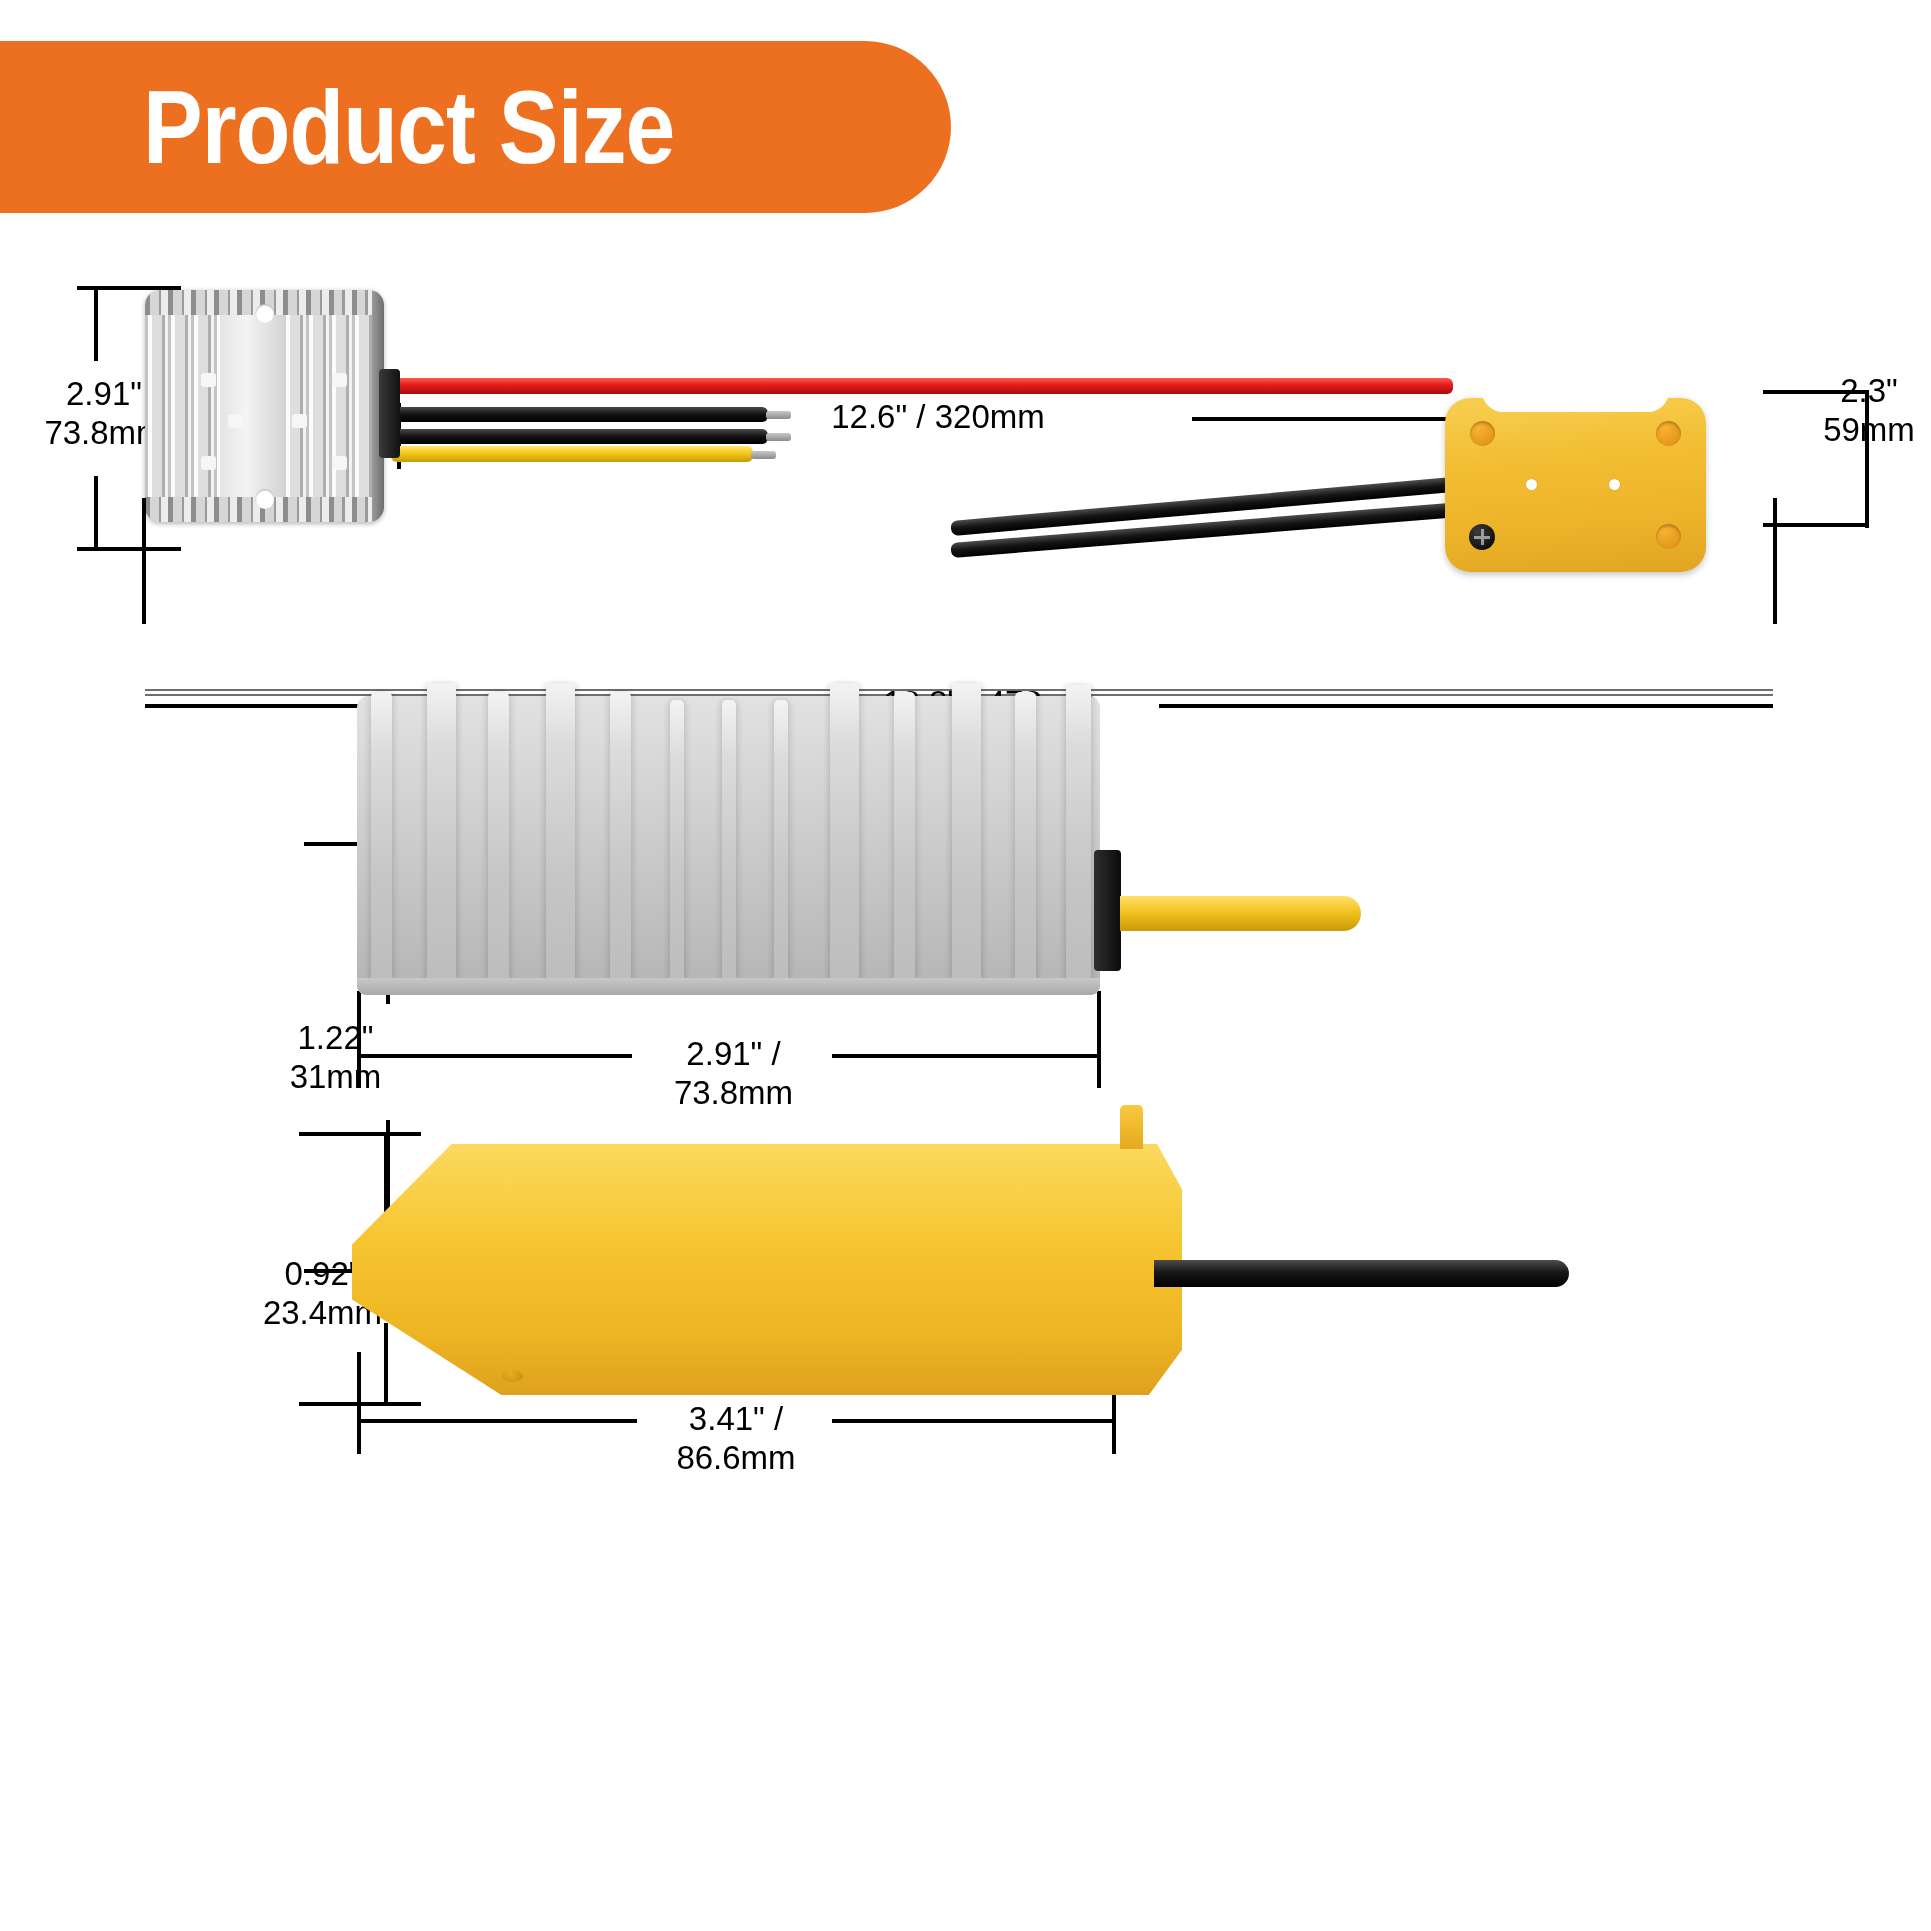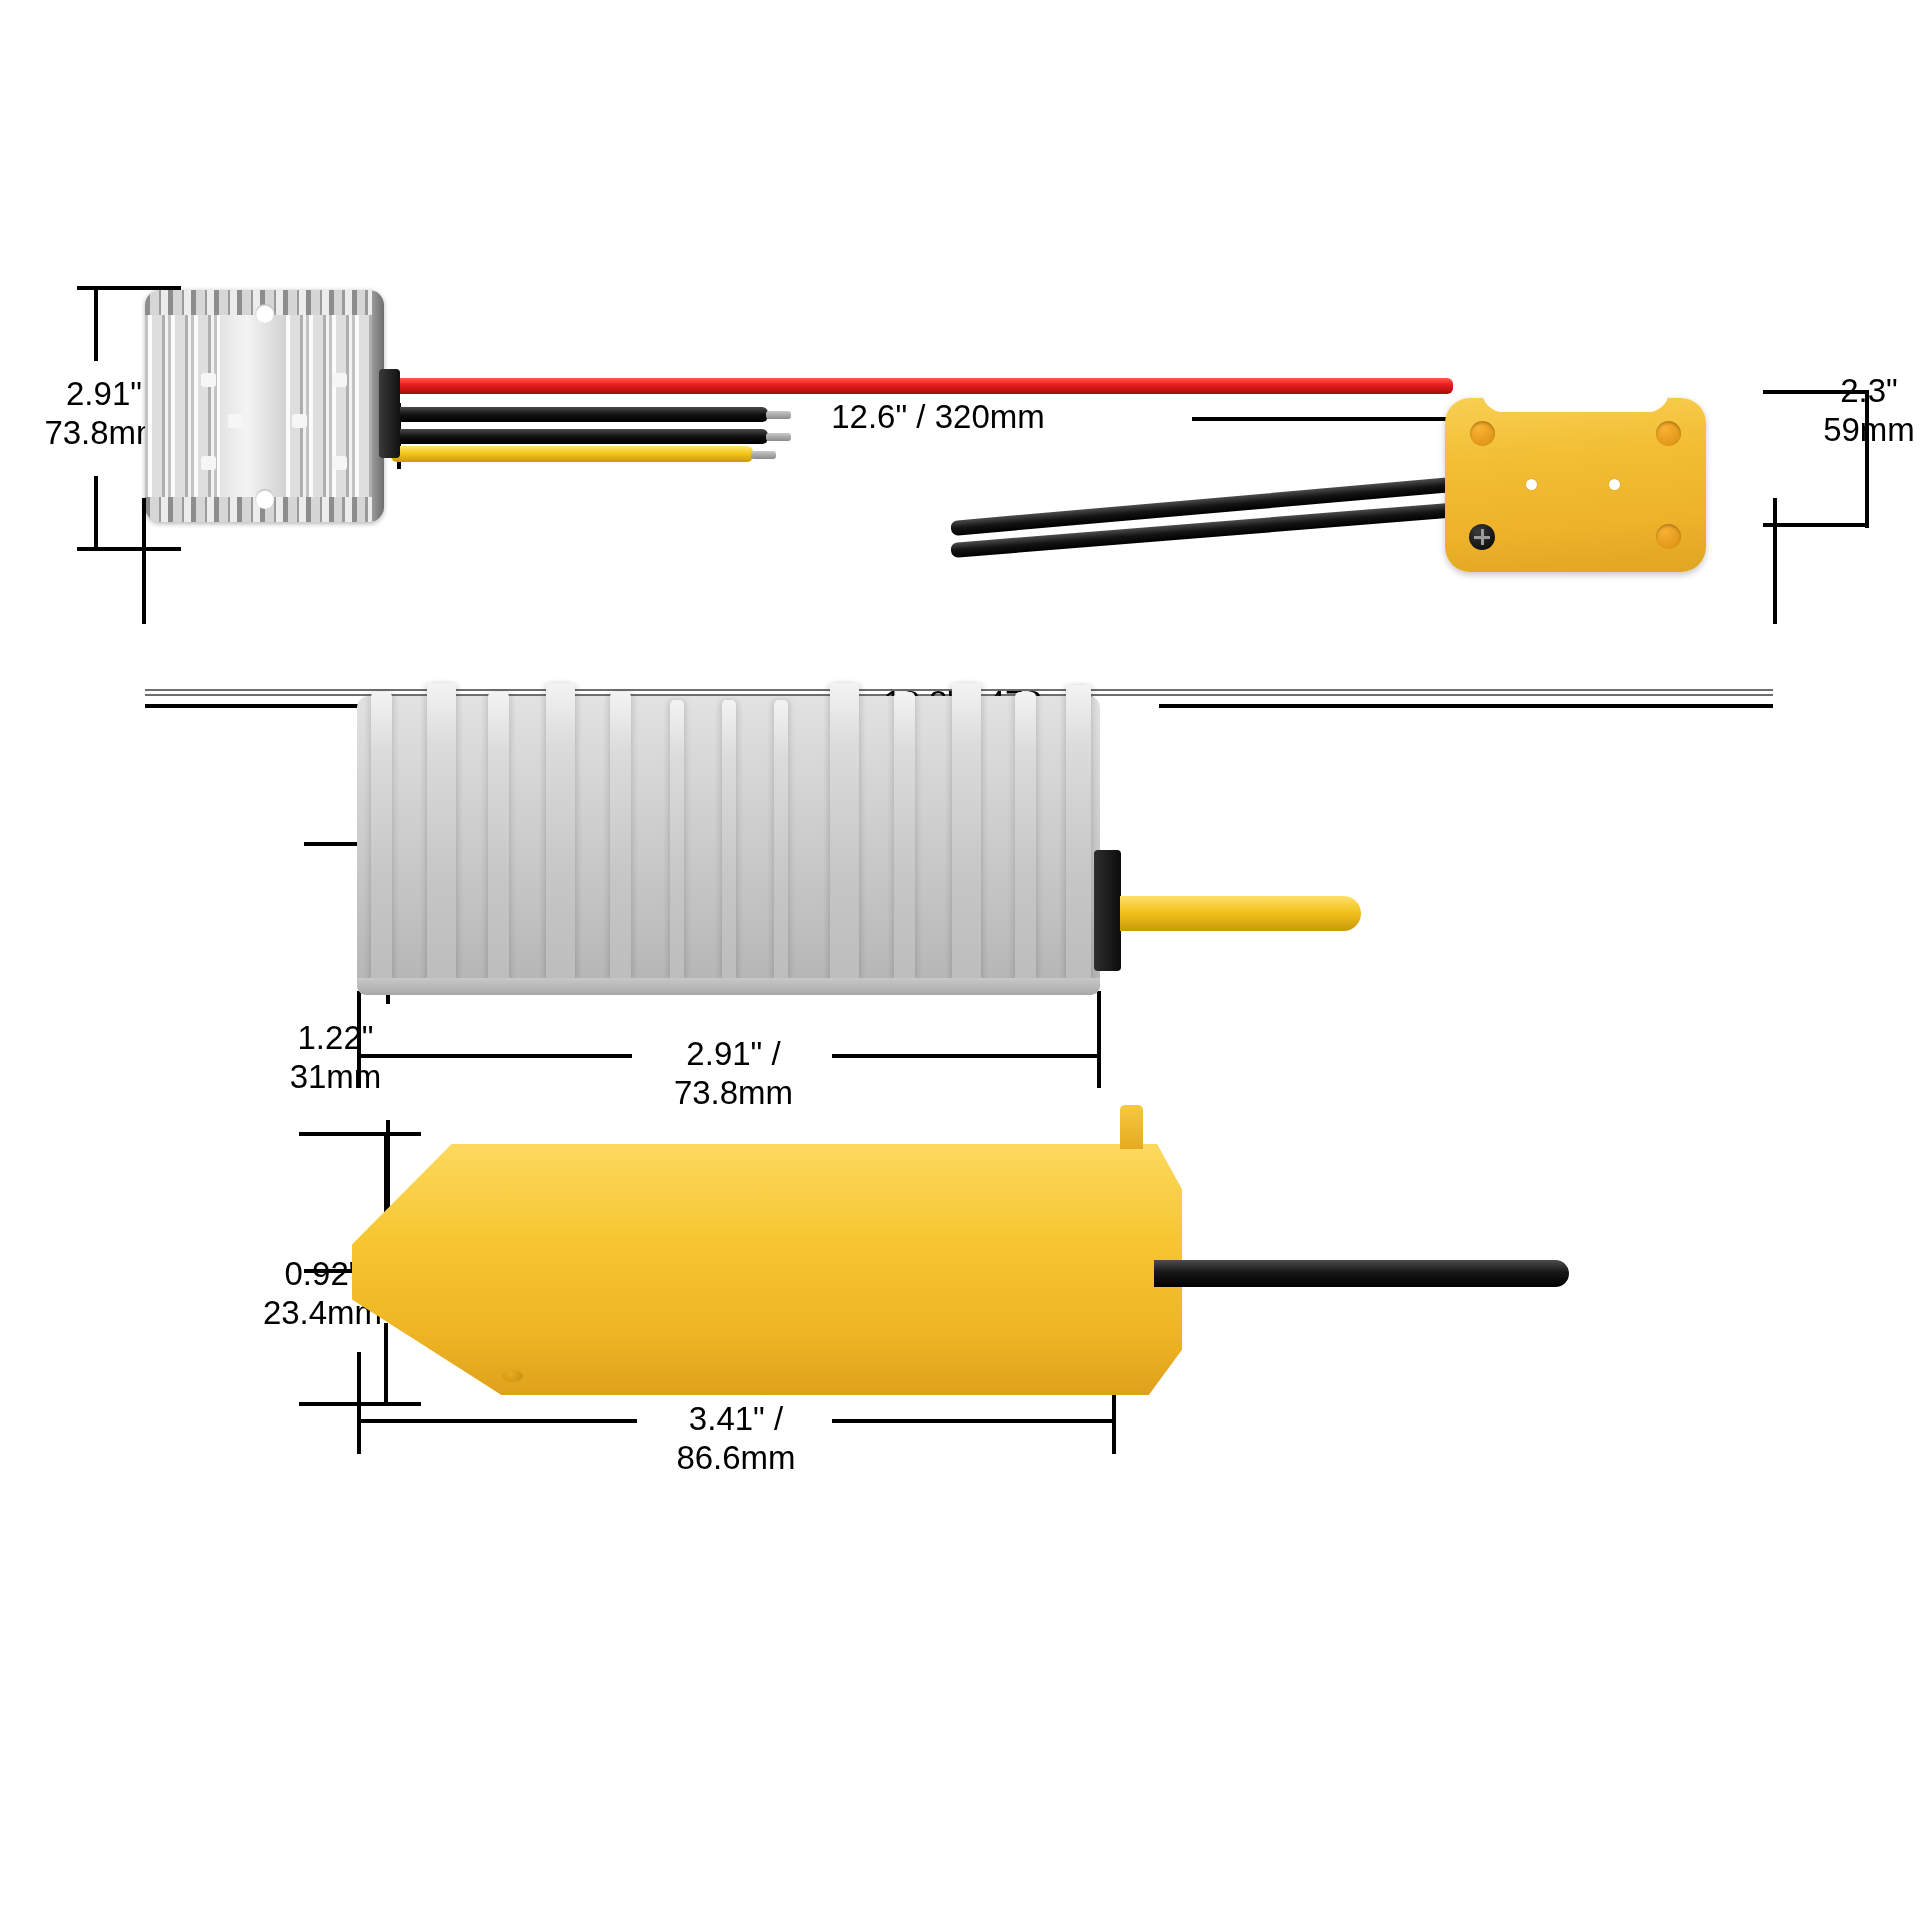--- a/index.html
+++ b/index.html
@@ -242,20 +242,23 @@
     width: 415px; height: 27px; border-radius: 0 13.5px 13.5px 0;
     background: linear-gradient(180deg,#4d4d4d 0%,#171717 45%,#000 100%);
     z-index: 1;
   }
 </style>
 </head>
 <body>
 
 <div id="page">
 
+  <div class="banner">
+    <div class="banner-title">Product Size</div>
+  </div>
 
   <div class="tick-h" style="left:77px; top:286px; width:104px;"></div>
   <div class="vline" style="left:94px; top:286px; height:75px;"></div>
   <div class="vline" style="left:94px; top:476px; height:75px;"></div>
   <div class="tick-h" style="left:77px; top:547px; width:104px;"></div>
   <div class="dim center" style="left:41px; top:375px; width:126px;">2.91"
 73.8mm</div>
 
   <div class="conv">
     <div class="conv-fins"></div>

